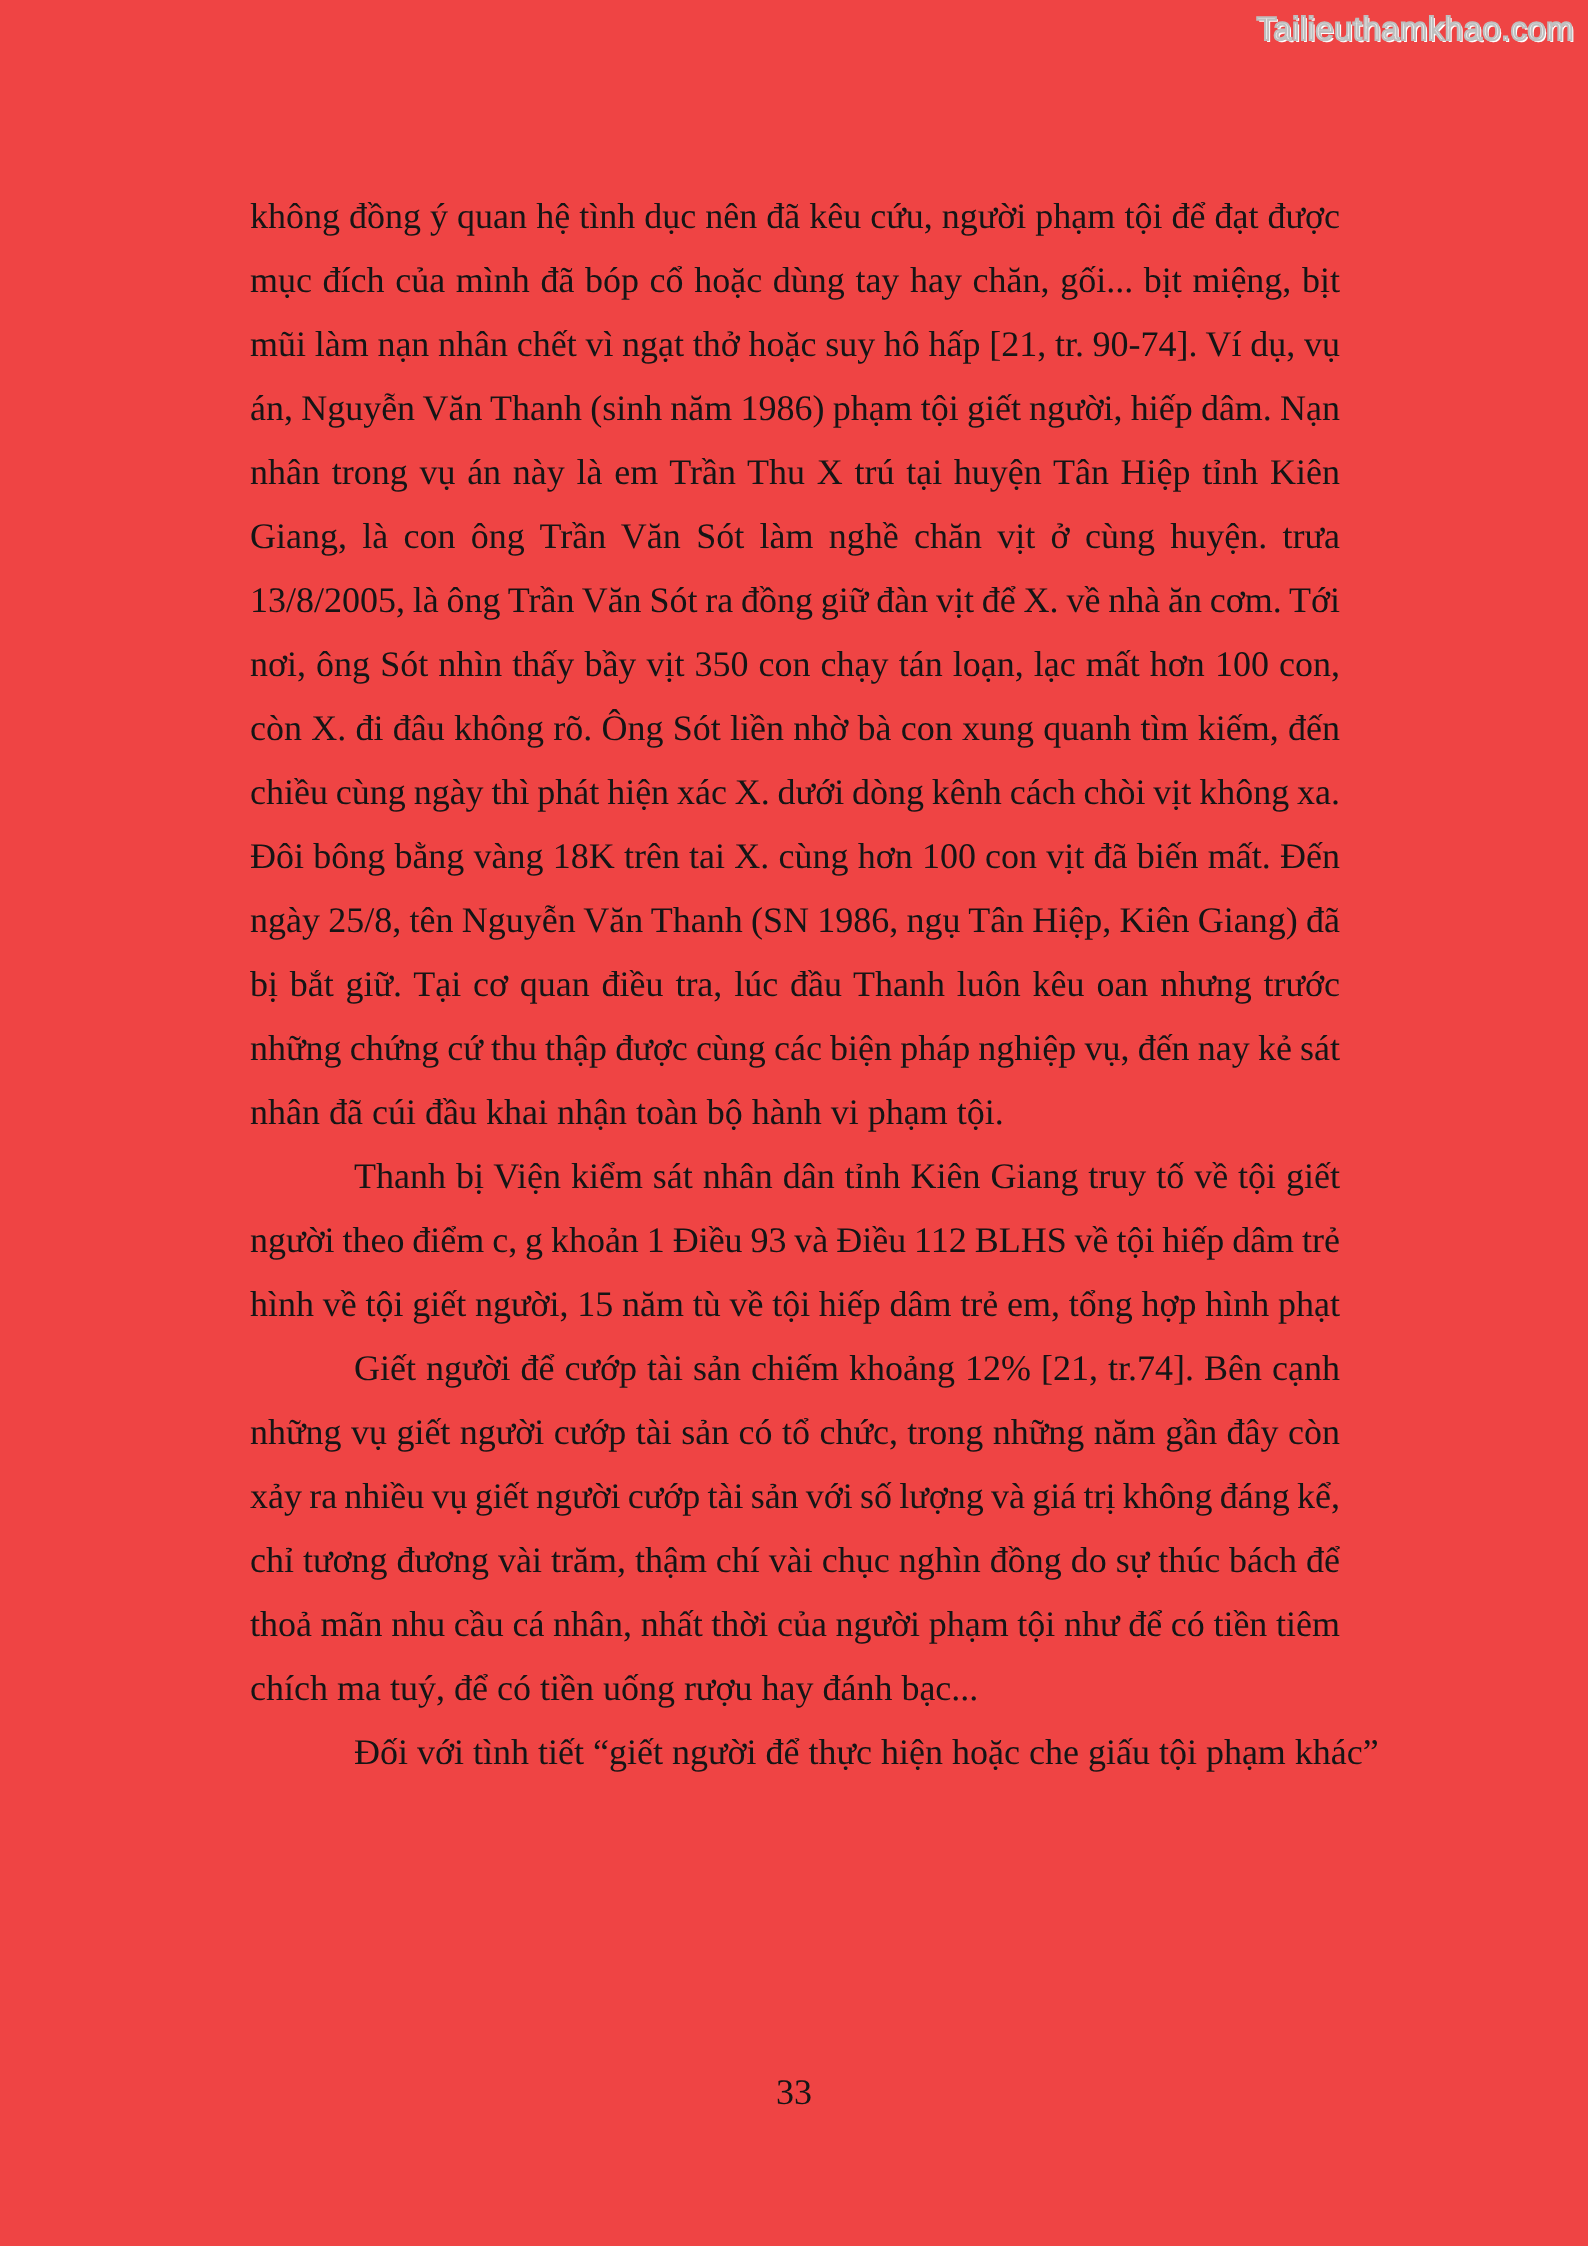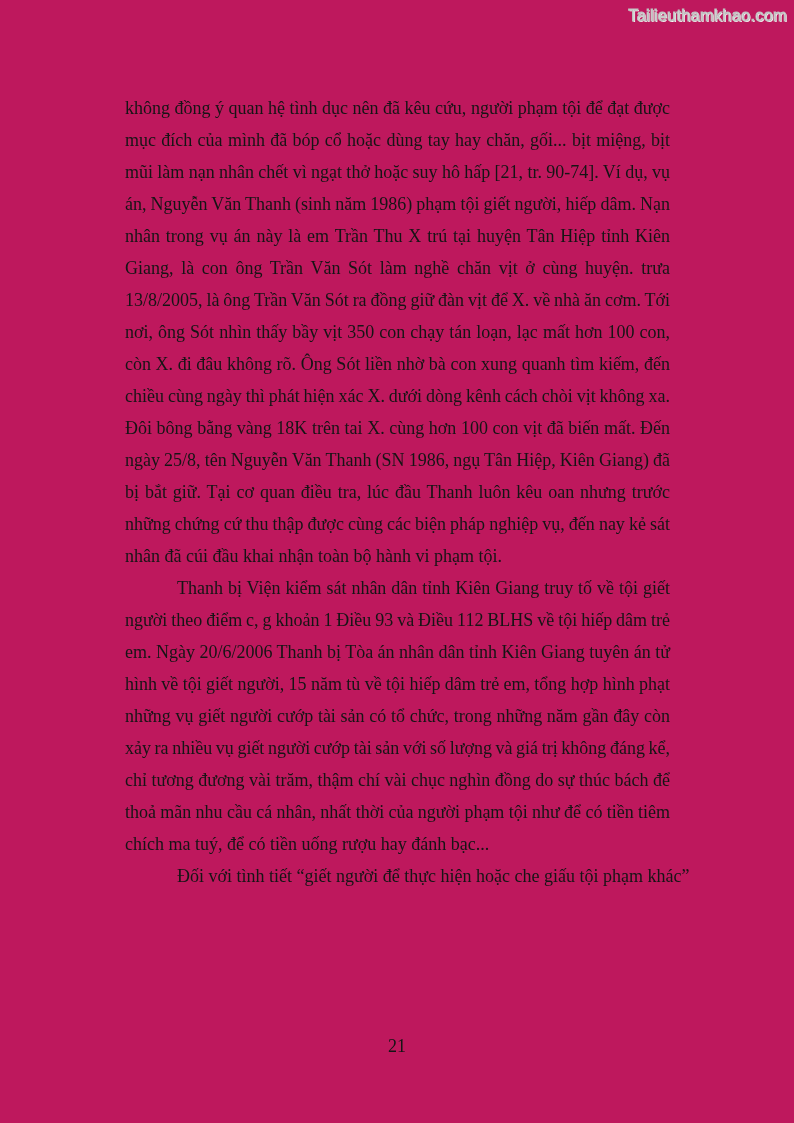--- a/index.html
+++ b/index.html
@@ -5,21 +5,21 @@
   html, body { margin: 0; padding: 0; }
   body {
     width: 794px; height: 1123px;
     background: #ffffff;
     font-family: "Liberation Serif", "DejaVu Serif", serif;
   }
   .page {
     position: relative;
     width: 794px; height: 1123px;
     overflow: hidden;
-    background: #be185d;
+    background: #ef4444;
   }
   .watermark {
     position: absolute;
     top: 6px; right: 7px;
     font-family: "Liberation Sans", "DejaVu Sans", sans-serif;
     font-size: 16.5px;
     letter-spacing: 0.2px;
     color: #e9e9e9;
     -webkit-text-stroke: 1px #bfbfbf;
     text-shadow: 1px 1px 0 #ffffff;
@@ -73,33 +73,33 @@
       <div class="line"><span class="lt" style="word-spacing: 0.0986328px;">Đôi bông bằng vàng 18K trên tai X. cùng hơn 100 con vịt đã biến mất. Đến</span></div>
       <div class="line"><span class="lt" style="word-spacing: -0.377404px;">ngày 25/8, tên Nguyễn Văn Thanh (SN 1986, ngụ Tân Hiệp, Kiên Giang) đã</span></div>
       <div class="line"><span class="lt" style="word-spacing: 1.39896px;">bị bắt giữ. Tại cơ quan điều tra, lúc đầu Thanh luôn kêu oan nhưng trước</span></div>
       <div class="line"><span class="lt" style="word-spacing: -0.426042px;">những chứng cứ thu thập được cùng các biện pháp nghiệp vụ, đến nay kẻ sát</span></div>
       <div class="line p-last"><span class="lt">nhân đã cúi đầu khai nhận toàn bộ hành vi phạm tội.</span></div>
     </div>
 
     <div class="paragraph">
       <div class="line indent"><span class="lt" style="word-spacing: 0.464286px; text-align: center;">Thanh bị Viện kiểm sát nhân dân tỉnh Kiên Giang truy tố về tội giết</span></div>
       <div class="line"><span class="lt" style="word-spacing: -0.559743px;">người theo điểm c, g khoản 1 Điều 93 và Điều 112 BLHS về tội hiếp dâm trẻ</span></div>
-      <div class="line"><span class="lt" style="word-spacing: -0.0345982px;">em. Ngày 20/6/2006 Thanh bị Tòa án nhân dân tỉnh Kiên Giang tuyên án tử</span></div>
       <div class="line"><span class="lt" style="word-spacing: -0.130515px;">hình về tội giết người, 15 năm tù về tội hiếp dâm trẻ em, tổng hợp hình phạt</span></div>
     </div>
 
     <div class="paragraph">
+      <div class="line indent"><span class="lt" style="word-spacing: 0.505208px;">Giết người để cướp tài sản chiếm khoảng 12% [21, tr.74]. Bên cạnh</span></div>
       <div class="line"><span class="lt" style="word-spacing: 0.21875px;">những vụ giết người cướp tài sản có tổ chức, trong những năm gần đây còn</span></div>
       <div class="line"><span class="lt" style="word-spacing: -0.89614px;">xảy ra nhiều vụ giết người cướp tài sản với số lượng và giá trị không đáng kể,</span></div>
       <div class="line"><span class="lt" style="word-spacing: -0.0125px;">chỉ tương đương vài trăm, thậm chí vài chục nghìn đồng do sự thúc bách để</span></div>
       <div class="line"><span class="lt" style="word-spacing: -0.181641px;">thoả mãn nhu cầu cá nhân, nhất thời của người phạm tội như để có tiền tiêm</span></div>
       <div class="line p-last"><span class="lt">chích ma tuý, để có tiền uống rượu hay đánh bạc...</span></div>
     </div>
 
     <div class="paragraph">
       <div class="line indent p-last"><span class="lt">Đối với tình tiết “giết người để thực hiện hoặc che giấu tội phạm khác”</span></div>
     </div>
 
   </div>
 
-  <div class="page-number">21</div>
+  <div class="page-number">33</div>
 
 </div>
 
 </body></html>

